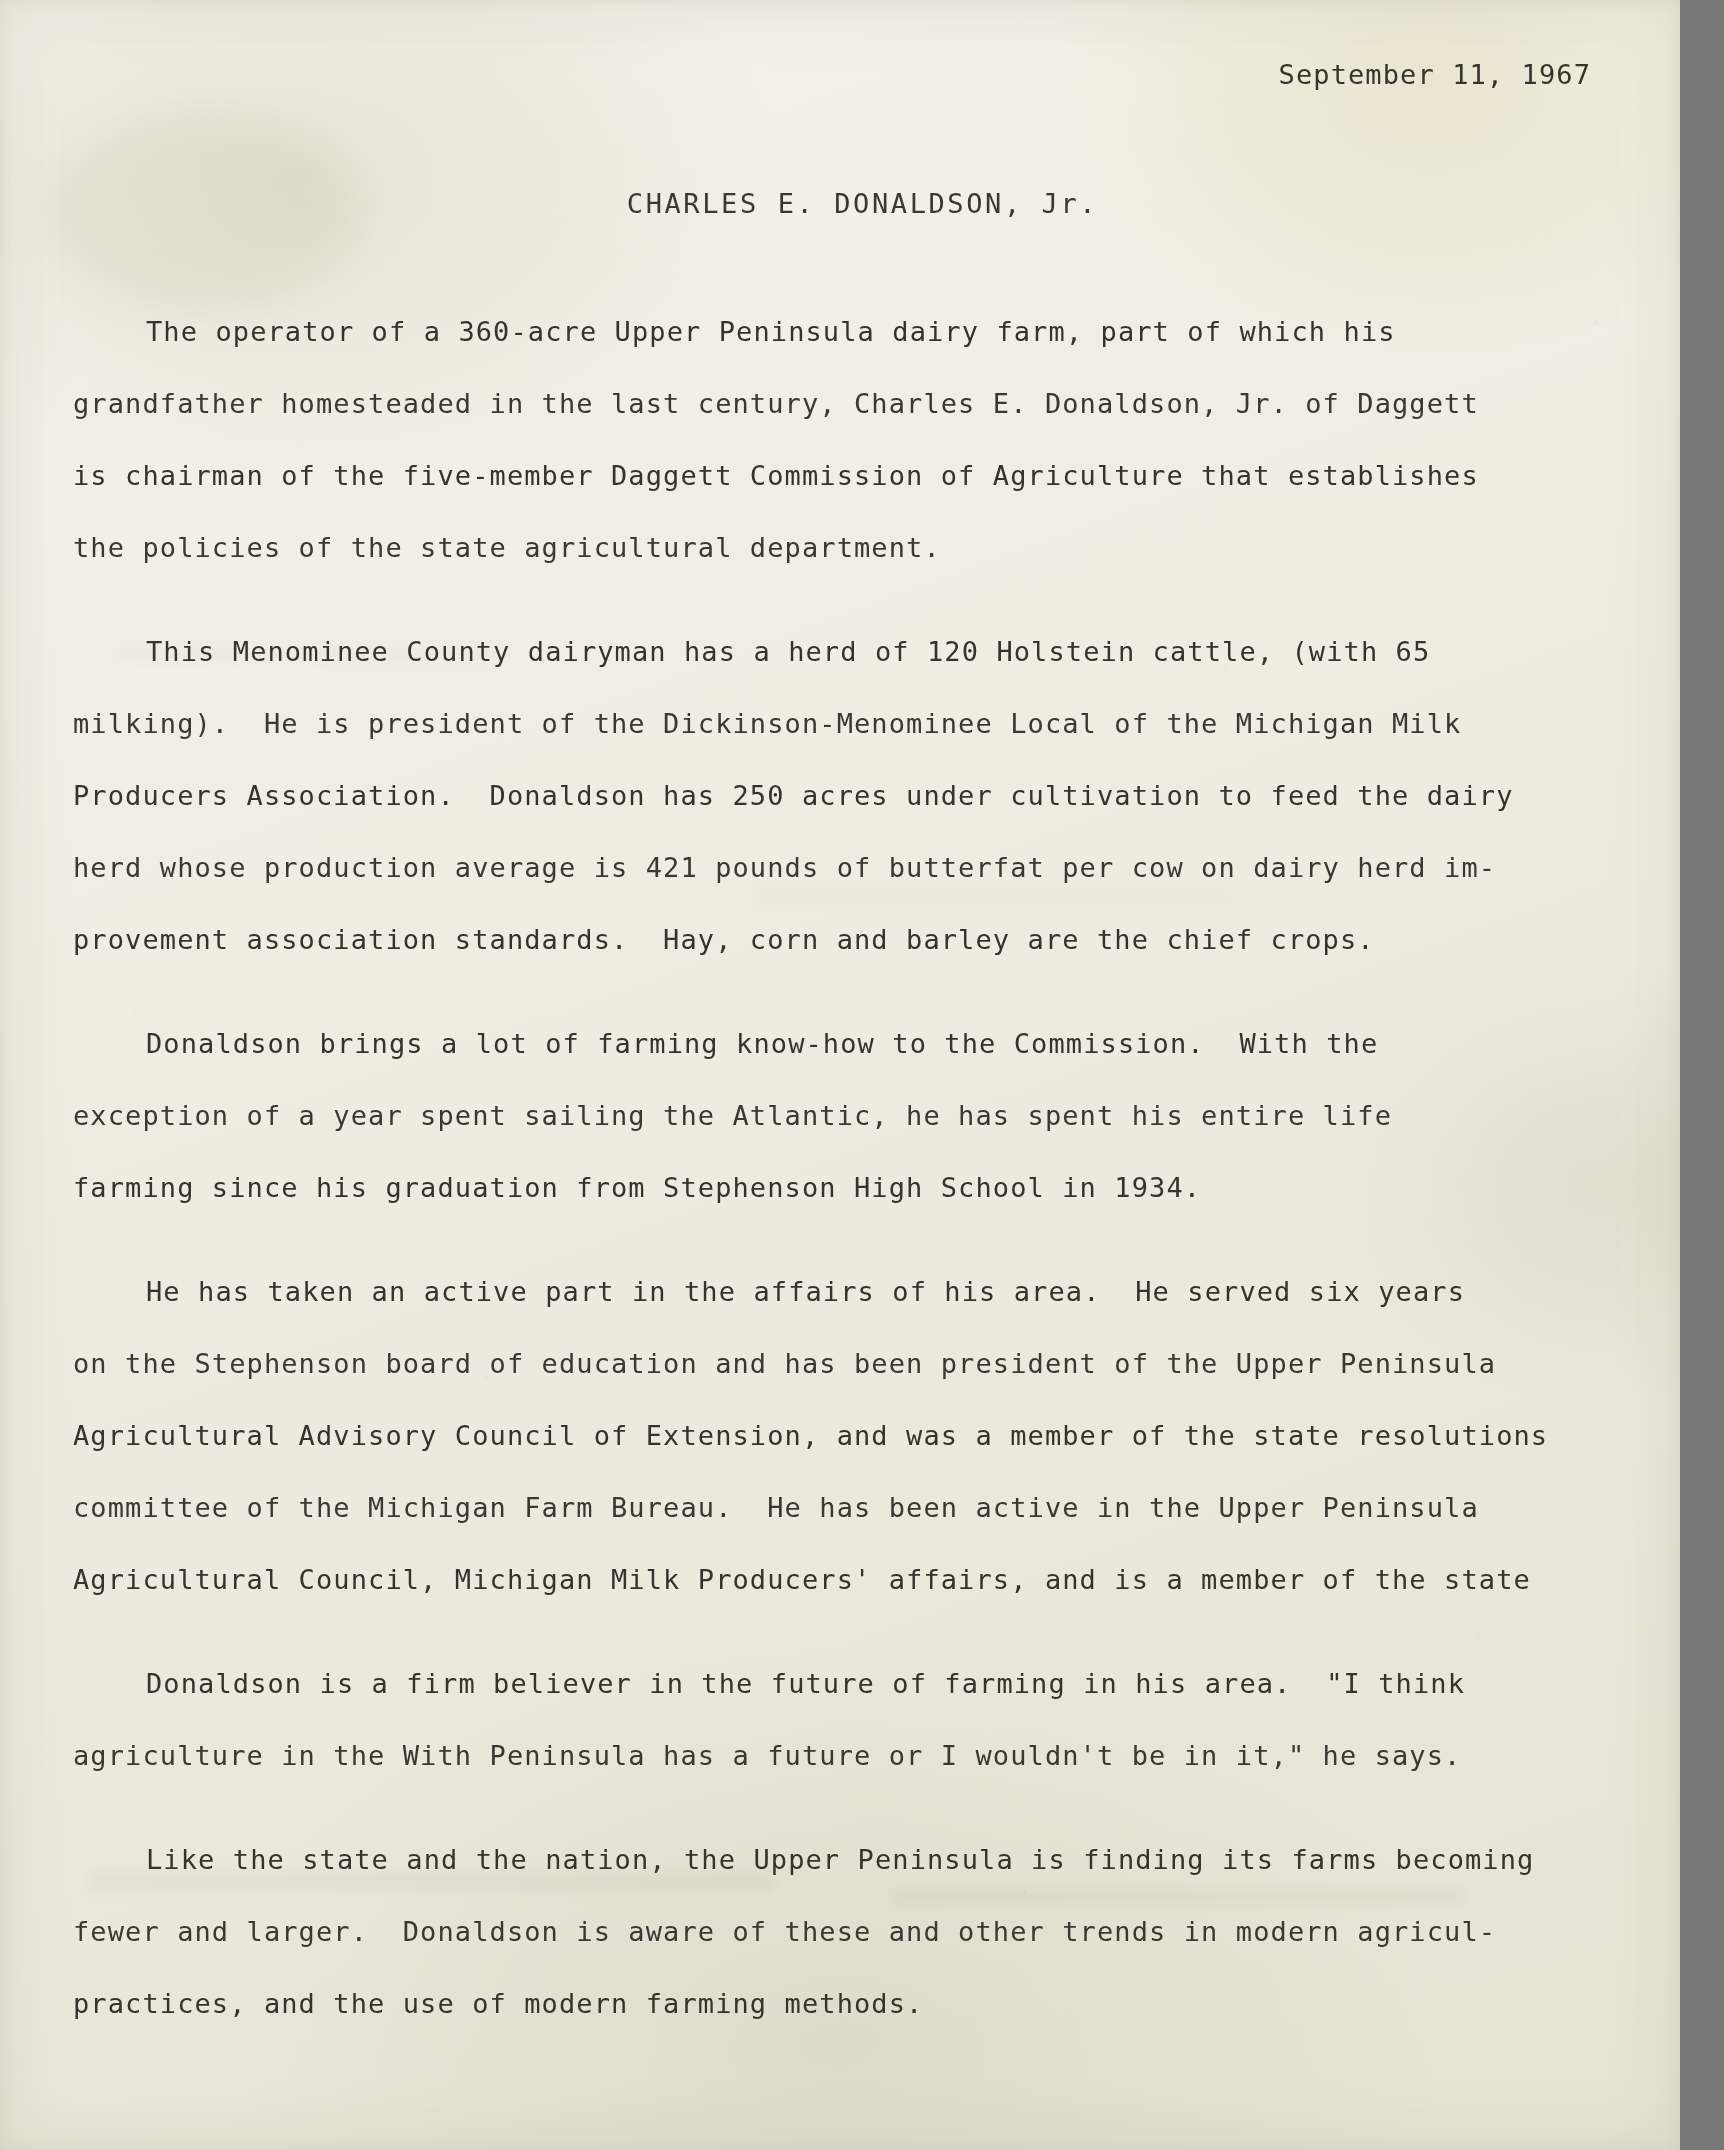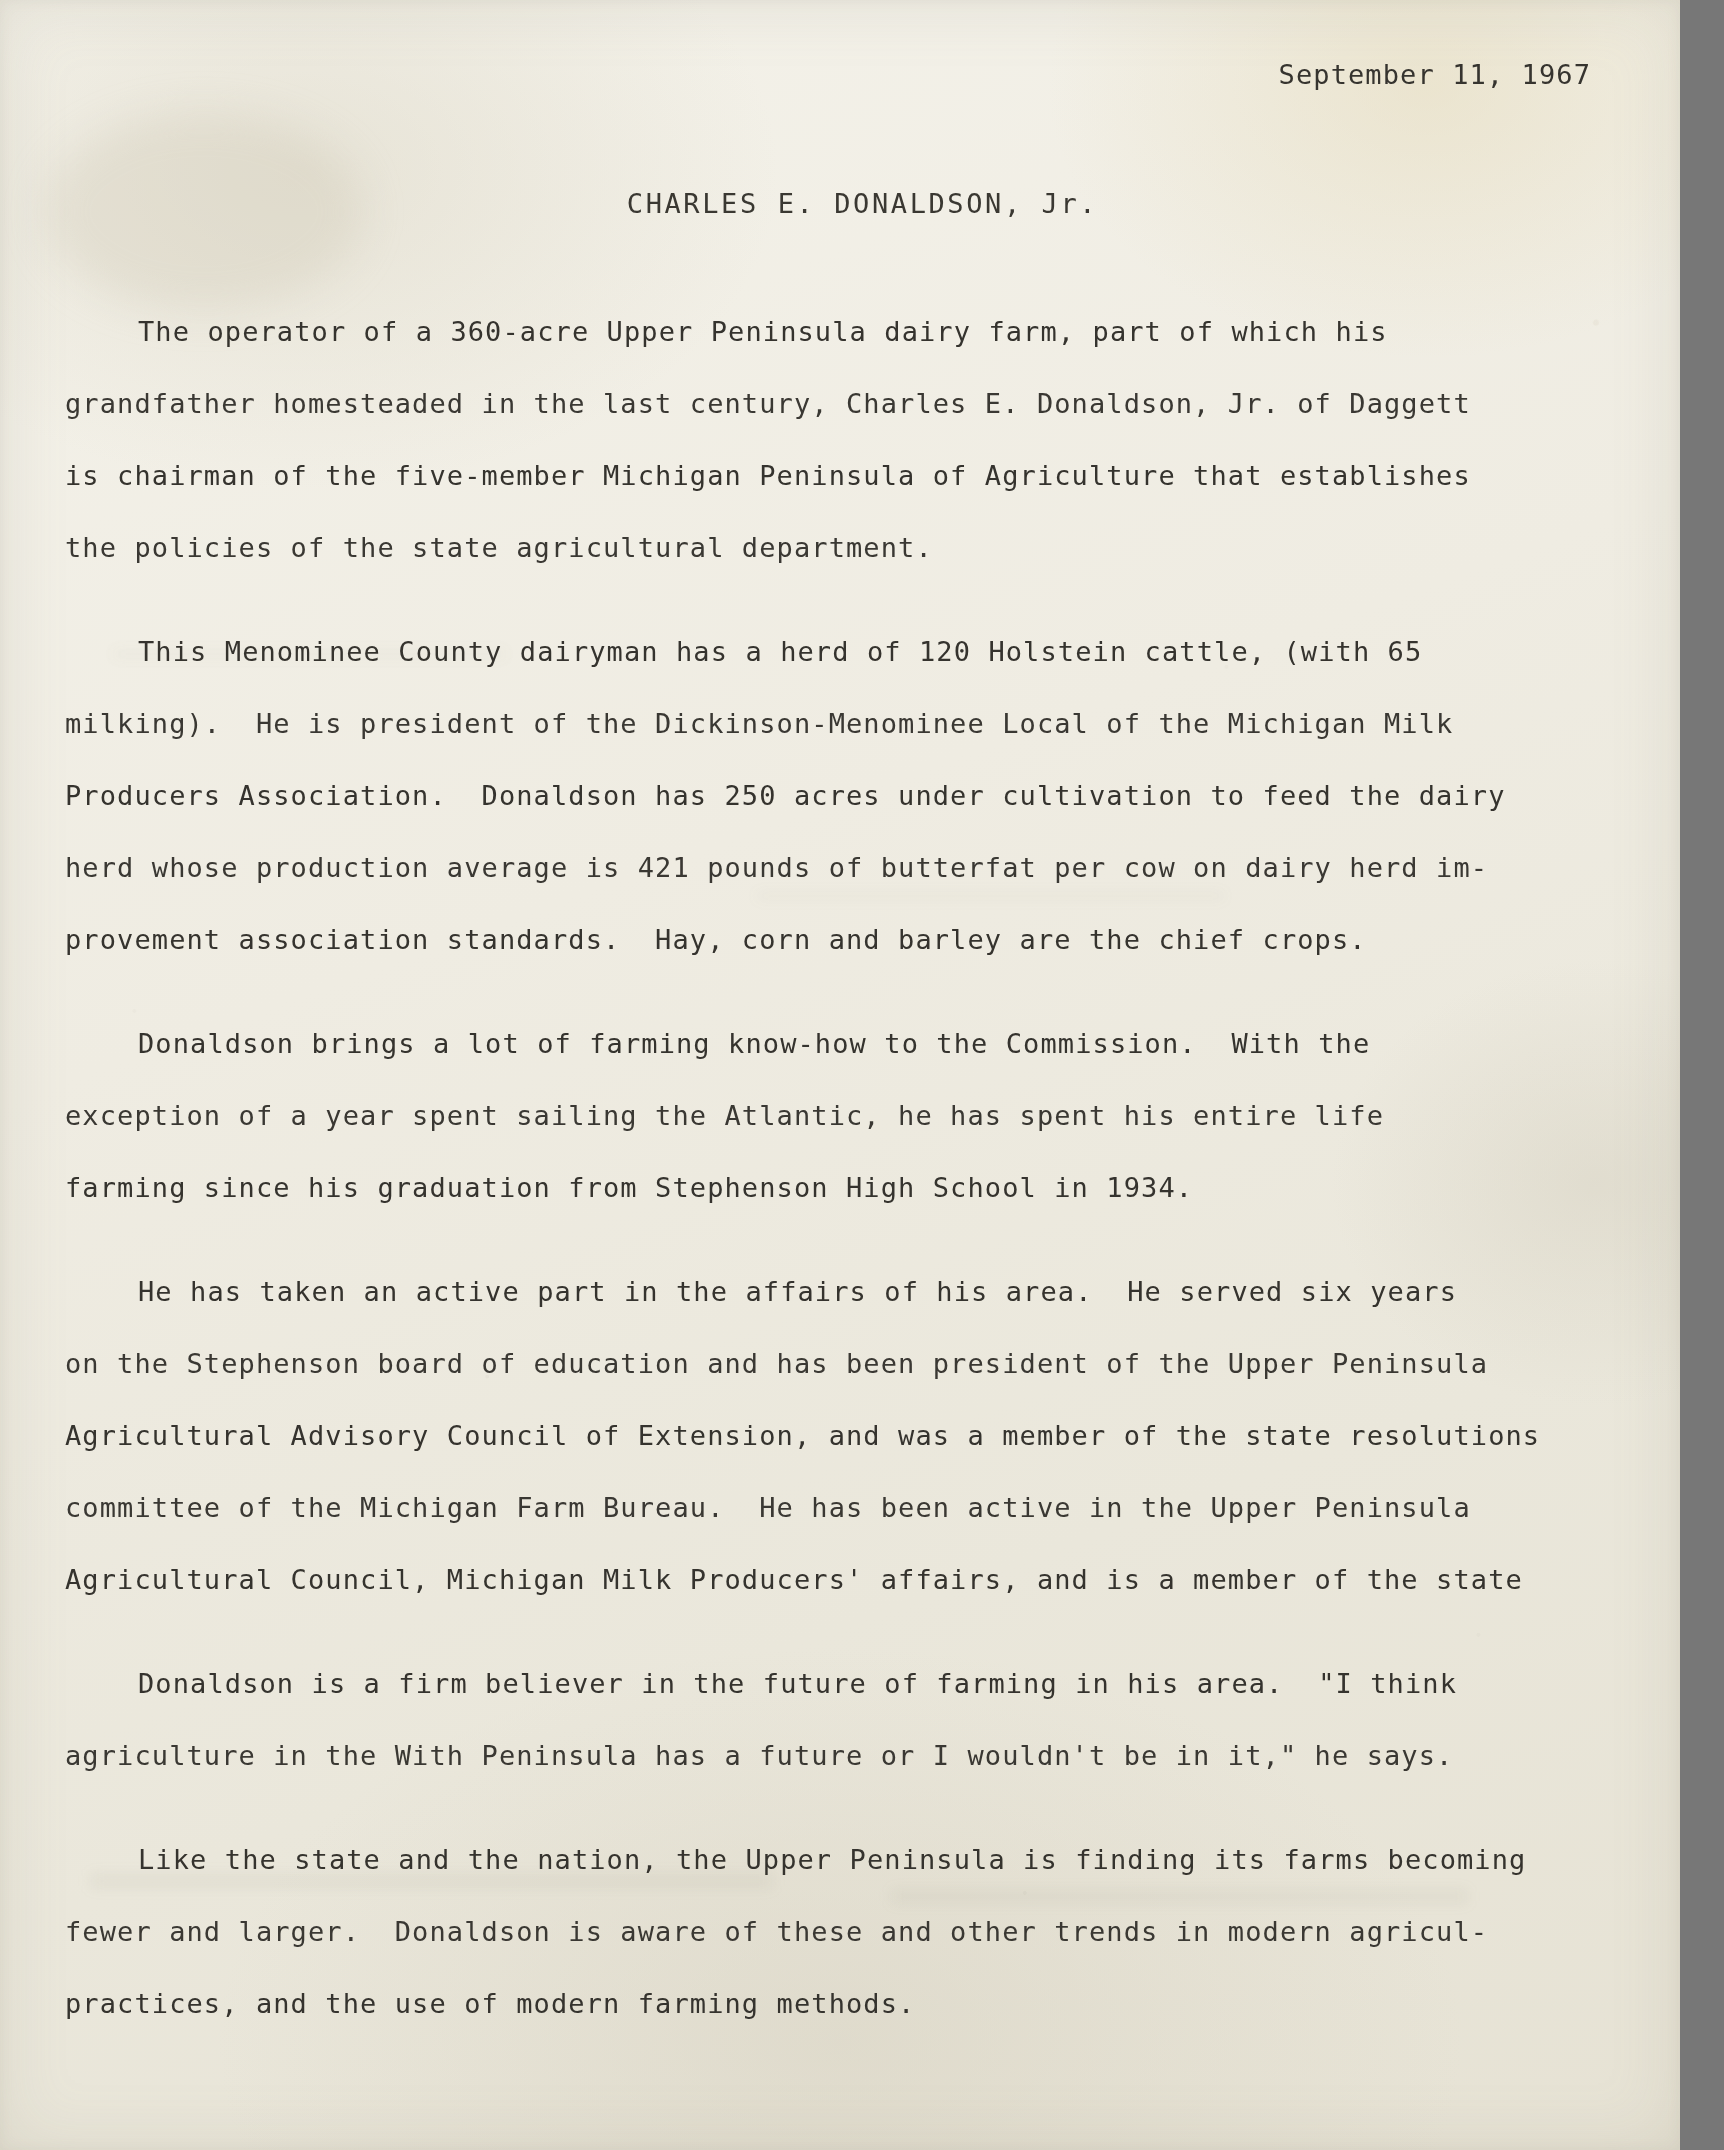--- a/index.html
+++ b/index.html
@@ -80,21 +80,21 @@
     padding-left: 45px;
     box-sizing: border-box;
   }
   .body-text {
     position: absolute;
     top: 296px;
     left: 65px;
     width: 1596px;
   }
   .para {
-    margin: 0 0 32px 0;
+    margin: 0 0 32px 8px;
   }
   .line {
     font-size: 27px;
     line-height: 72px;
     letter-spacing: 1.1px;
     white-space: pre;
     color: #35332e;
   }
   .line.indent {
     padding-left: 73px;
@@ -116,21 +116,21 @@
 
   <div class="date-line">September 11, 1967</div>
 
   <div class="doc-title">CHARLES E. DONALDSON, Jr.</div>
 
   <div class="body-text">
 
     <div class="para">
       <div class="line indent">The operator of a 360-acre Upper Peninsula dairy farm, part of which his</div>
       <div class="line">grandfather homesteaded in the last century, Charles E. Donaldson, Jr. of Daggett</div>
-      <div class="line">is chairman of the five-member Michigan Peninsula of Agriculture that establishes</div>
+      <div class="line">is chairman of the five-member Daggett Commission of Agriculture that establishes</div>
       <div class="line">the policies of the state agricultural department.</div>
     </div>
 
     <div class="para">
       <div class="line indent">This Menominee County dairyman has a herd of 120 Holstein cattle, (with 65</div>
       <div class="line">milking).  He is president of the Dickinson-Menominee Local of the Michigan Milk</div>
       <div class="line">Producers Association.  Donaldson has 250 acres under cultivation to feed the dairy</div>
       <div class="line">herd whose production average is 421 pounds of butterfat per cow on dairy herd im-</div>
       <div class="line">provement association standards.  Hay, corn and barley are the chief crops.</div>
     </div>

